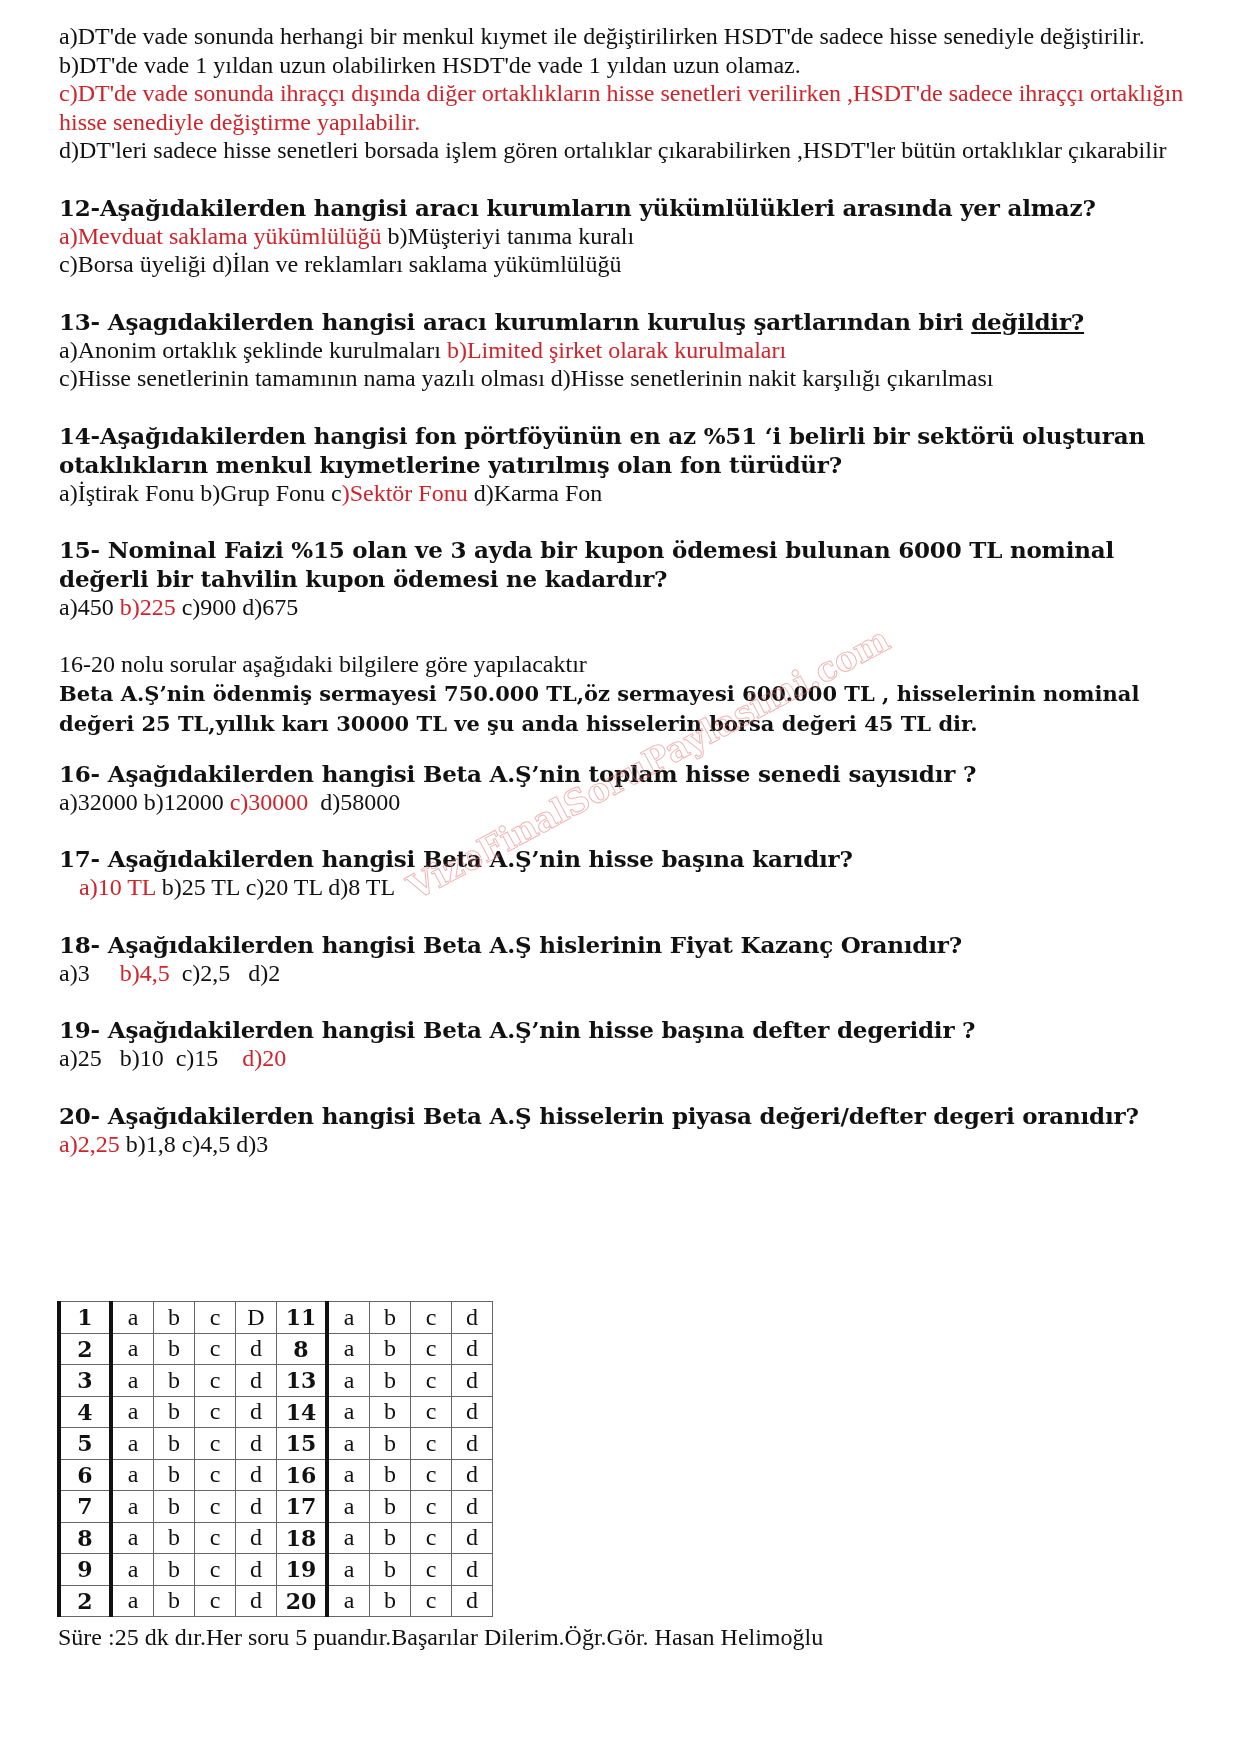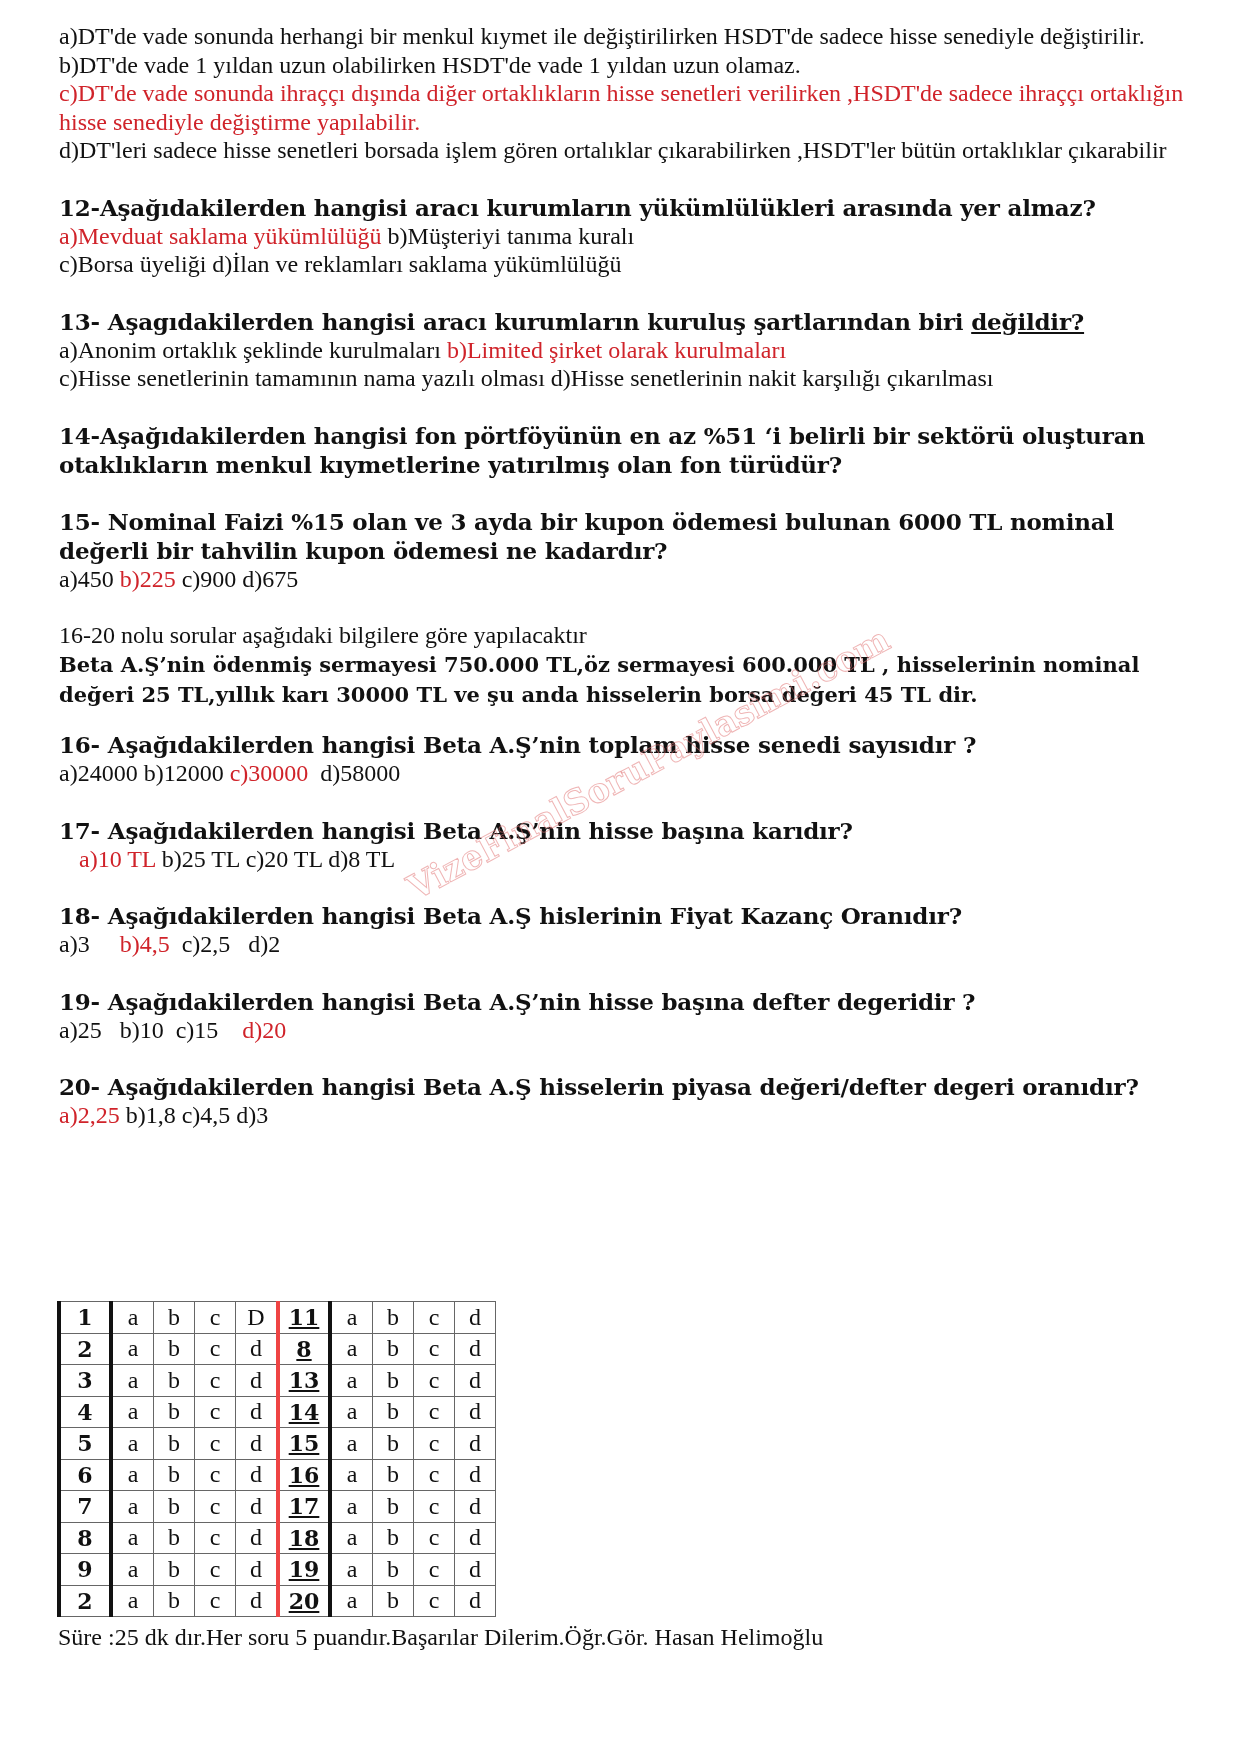--- a/index.html
+++ b/index.html
@@ -11,21 +11,21 @@
   .red { color:#d0232a; }
   .block { margin-bottom:28px; }
   .u { text-decoration:underline; }
   .info-intro { font-family:"Liberation Serif", serif; font-size:24px; line-height:29px; }
   .info-bold { font-weight:bold; font-size:21px; line-height:30px; }
   table.grid { position:absolute; left:57px; top:1301px; border-collapse:collapse; }
   table.grid td { border:1.5px solid #666; width:40px; height:30.5px; padding:0;
                   text-align:center; vertical-align:middle;
                   font-family:"Liberation Serif", serif; font-size:24px; }
   table.grid td.num { font-family:"DejaVu Serif", serif; font-weight:bold; font-size:22px; width:48px; }
-  table.grid td.num.r { border-left:4px solid #ef4444; border-right:4px solid #111;text-decoration:underline; }
+  table.grid td.num.r { border-left:1px solid #ef4444; border-right:4px solid #111; }
   table.grid td.first { border-right:4px solid #111; }
   table.grid { border-left:4px solid #111; }
   .footer { position:absolute; left:58px; top:1624px; font-family:"Liberation Serif", serif; font-size:24px; }
   .watermark { position:absolute; left:410px; top:870px; transform:rotate(-28deg);
                transform-origin:left center; font-family:"DejaVu Serif", serif; font-weight:bold;
                font-size:34px; color:transparent; -webkit-text-stroke:1px rgba(225,120,120,0.55);
                pointer-events:none; white-space:nowrap; }
 </style>
 </head>
 <body>
@@ -63,20 +63,26 @@
       <span>c)Hisse senetlerinin tamamının nama yazılı olması</span>
       <span>d)Hisse senetlerinin nakit karşılığı çıkarılması</span>
     </div>
   </div>
 
   <div class="block">
     <div class="q-title">
       <div>14-Aşağıdakilerden hangisi fon pörtföyünün en az %51 ‘i belirli bir sektörü oluşturan</div>
       <div>otaklıkların menkul kıymetlerine yatırılmış olan fon türüdür?</div>
     </div>
+    <div class="opt">
+      <span>a)İştirak Fonu</span>
+      <span>b)Grup Fonu</span>
+      <span><span>c</span><span class="red" style="color: rgb(208, 35, 42);">)Sektör Fonu</span></span>
+      <span>d)Karma Fon</span>
+    </div>
   </div>
 
   <div class="block">
     <div class="q-title">
       <div>15- Nominal Faizi %15 olan ve 3 ayda bir kupon ödemesi bulunan 6000 TL nominal</div>
       <div>değerli bir tahvilin kupon ödemesi ne kadardır?</div>
     </div>
     <div class="opt">
       <span>a)450</span>
       <span class="red" style="color: rgb(208, 35, 42);">b)225</span>
@@ -87,21 +93,21 @@
 
   <div class="block" style="margin-bottom:20px">
     <div class="info-intro">16-20 nolu sorular aşağıdaki bilgilere göre yapılacaktır</div>
     <div class="info-bold">Beta  A.Ş’nin  ödenmiş sermayesi 750.000 TL,öz sermayesi 600.000 TL , hisselerinin nominal</div>
     <div class="info-bold">değeri 25 TL,yıllık karı 30000 TL ve şu anda hisselerin borsa değeri 45 TL dir.</div>
   </div>
 
   <div class="block">
     <div class="q-title">16- Aşağıdakilerden hangisi  Beta A.Ş’nin toplam hisse senedi sayısıdır ?</div>
     <div class="opt">
-      <span>a)24000</span>
+      <span>a)32000</span>
       <span>b)12000</span>
       <span class="red" style="color: rgb(208, 35, 42);">c)30000</span>
       &nbsp;<span>d)58000</span>
     </div>
   </div>
 
   <div class="block">
     <div class="q-title">17- Aşağıdakilerden hangisi Beta A.Ş’nin hisse başına karıdır?</div>
     <div class="opt">
       <span class="red" style="color: rgb(208, 35, 42); margin-left: 20px;">a)10 TL</span>

